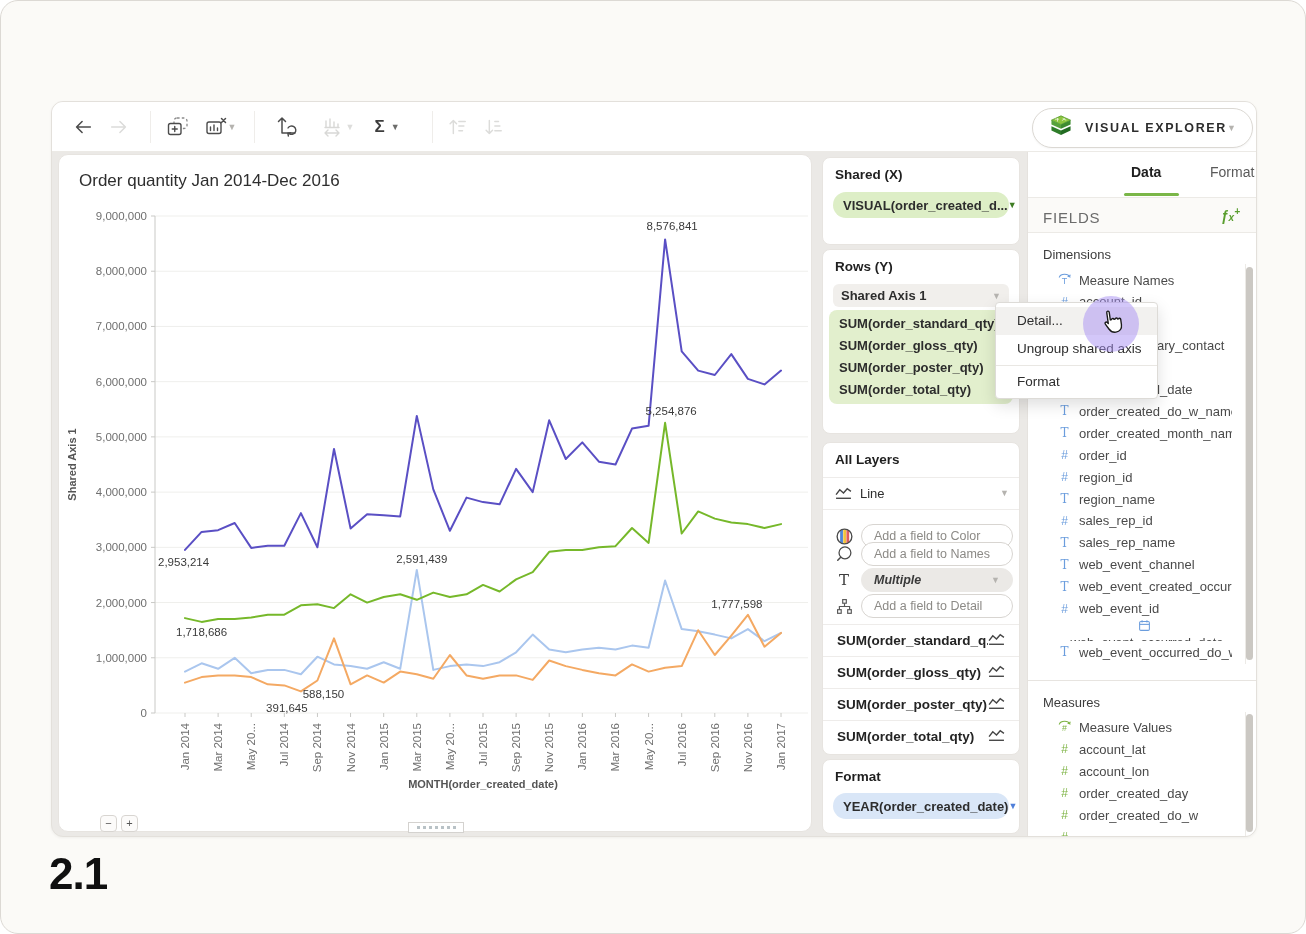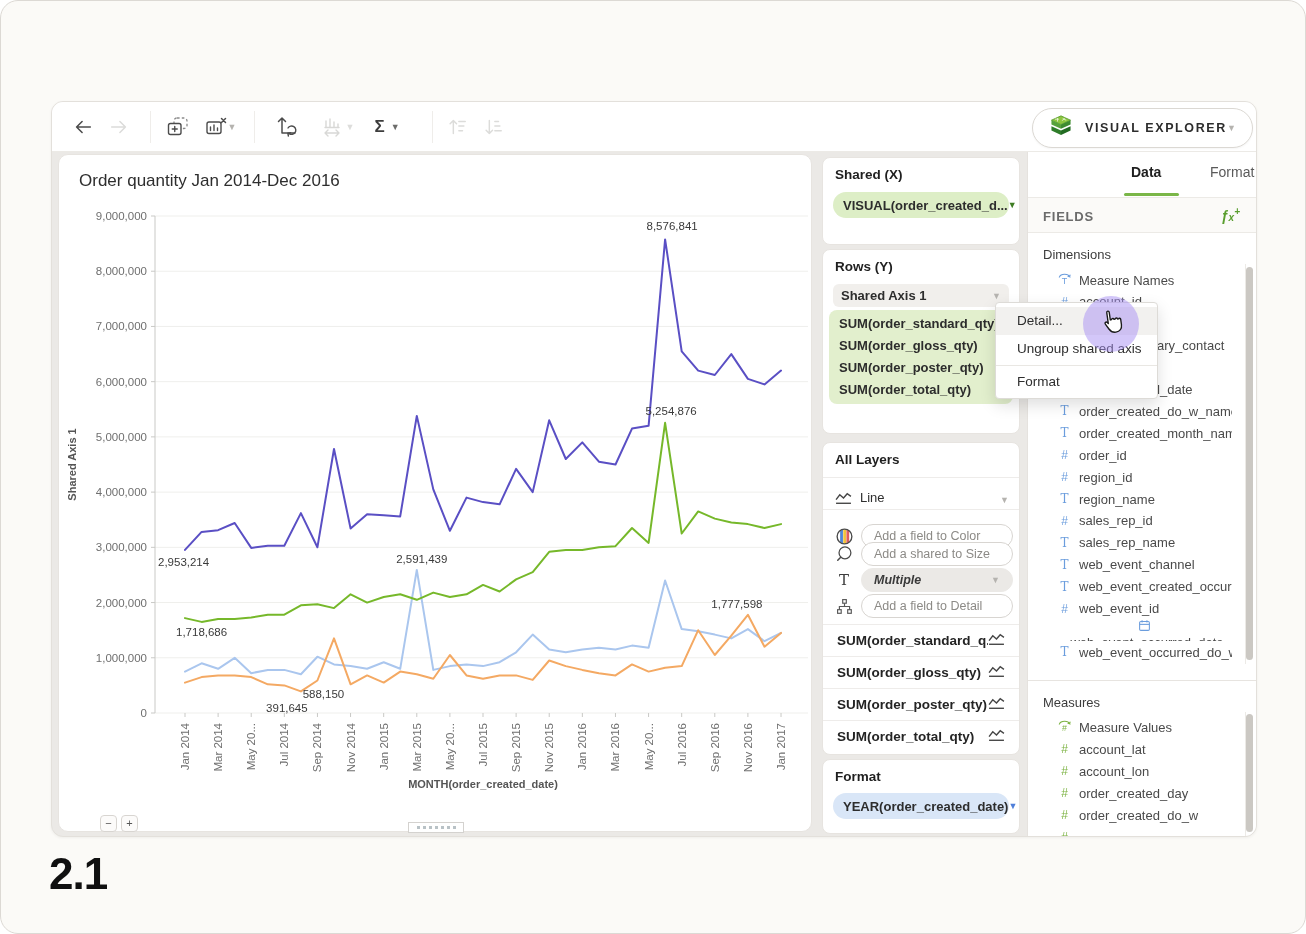--- a/index.html
+++ b/index.html
@@ -47,21 +47,21 @@
   .shelf-icon { width:22px; display:flex; justify-content:center; margin-left:4px; }
   .shelf-input { flex:1; margin-left:6px; height:24px; border:1px solid #d8d5d1; border-radius:12px; font-size:12.5px; color:#8c8a86; display:flex; align-items:center; padding:0 12px; background:#fff; }
   .shelf-filled { background:#ebe9e6; border-color:#ebe9e6; color:#3a3a3a; font-weight:bold; font-style:italic;justify-content:center; }
   .layer-measure-row { position:absolute; left:0; right:0; height:32px; display:flex; align-items:center; padding:0 14px; font-size:13.5px; font-weight:bold; color:#242424; border-top:1px solid #eeecea; }
   .layer-measure-row .lm-icon { margin-left:auto; }
   
   #right-panel { position:absolute; left:975px; top:50px; width:231px; height:686px; background:#fff; border-left:1px solid #e5e2de; overflow:hidden; }
   .tab { position:absolute; top:12px; font-size:14px; }
   #tab-underline { position:absolute; top:41px; height:3px; border-radius:2px; }
   #fields-bar { position:absolute; left:0; top:45px; width:100%; height:36px; background:#fbfaf8; border-top:1px solid #eceae6; border-bottom:1px solid #eceae6; }
-  #fields-label { position:absolute; left:15px; top:11px; font-size:13px; font-weight:bold; letter-spacing:.8px; color:#6b6b6b; }
+  #fields-label { position:absolute; left:15px; top:11px; font-size:15px; font-weight:normal; letter-spacing:.8px; color:#6b6b6b; }
   #fx-icon { position:absolute; right:18px; top:8px; color:#5a9e2f; font-size:14px; font-style:italic; font-weight:bold; }
   .section-label { position:absolute; left:15px; font-size:13px; color:#3c3c3c; }
   .field-item { position:absolute; left:28px; right:26px; height:22px; display:flex; align-items:center; overflow:hidden; }
   .field-icon { width:17px; text-align:center; flex:none; font-size:12px; }
   .field-label { margin-left:6px; font-size:13px; color:#4a4a4a; white-space:nowrap; }
   .sb-track { position:absolute; width:9px; border-left:1px solid #eceae6; }
   .sb-thumb { position:absolute; width:7px; border-radius:4px; background:#cbc8c3; }
   #panel-divider { position:absolute; left:0; width:100%; height:1px; background:#e7e4e0; }
   
   #context-menu { position:absolute; left:994px; top:301px; width:163px; background:#fff; border:1px solid #dddbd7; border-radius:4px;
@@ -270,21 +270,21 @@
           <div class="sum-pill-row">SUM(order_standard_qty)</div>
           <div class="sum-pill-row">SUM(order_gloss_qty)</div>
           <div class="sum-pill-row">SUM(order_poster_qty)</div>
           <div class="sum-pill-row">SUM(order_total_qty)</div>
         </div>
     </div>
 
     <div class="card" style="left:770px;top:340px;width:198px;height:313px">
       <div class="card-header">All Layers</div>
       <div style="position:absolute;left:0;right:0;top:34px;height:1px;background:#eeecea"></div>
-      <div style="position:absolute;left:12px;right:10px;top:38px;height:24px;display:flex;align-items:flex-end">
+      <div style="position:absolute;left:12px;right:10px;top:38px;height:24px;display:flex;align-items:center">
         <svg width="17" height="13" viewBox="0 0 16 12">
           <polyline points="1,7 4.5,2.5 8,5.5 11.5,1.5 15,4" fill="none" stroke="#454545" stroke-width="1.3"></polyline>
           <line x1="1" y1="10.5" x2="15" y2="10.5" stroke="#454545" stroke-width="1.3"></line>
         </svg>
         <span style="margin-left:8px;font-size:13px;color:#2e2e2e">Line</span>
         <span class="caret" style="margin-left:auto">▼</span>
       </div>
       <div style="position:absolute;left:0;right:0;top:66px;height:1px;background:#eeecea"></div>
       <div id="shelves">
           <div class="shelf-row" style="top: 80px;">
@@ -308,21 +308,21 @@
             </div>
           </div>
           <div class="shelf-row" style="top: 98px;">
             <span class="shelf-icon">
               <svg width="18" height="18" viewBox="0 0 17 17">
                 <circle cx="9.4" cy="7.4" r="5.6" fill="none" stroke="#4a4a4a" stroke-width="1.2"></circle>
                 <path d="M5.4 11.6 L2.6 14.4" stroke="#4a4a4a" stroke-width="1.4" stroke-linecap="round"></path>
               </svg>
             </span>
             <div class="shelf-input">
-              <span>Add a shared to Size</span>
+              <span>Add a field to Names</span>
             </div>
           </div>
           <div class="shelf-row" style="top: 124px;">
             <span class="shelf-icon">
               <span style="font-family:'DejaVu Serif',serif;font-size:15px;color:#3d3d3d">T</span>
             </span>
             <div class="shelf-input shelf-filled">
               <span>Multiple</span>
               <span class="caret" style="margin-left: auto;">▼</span>
             </div>

